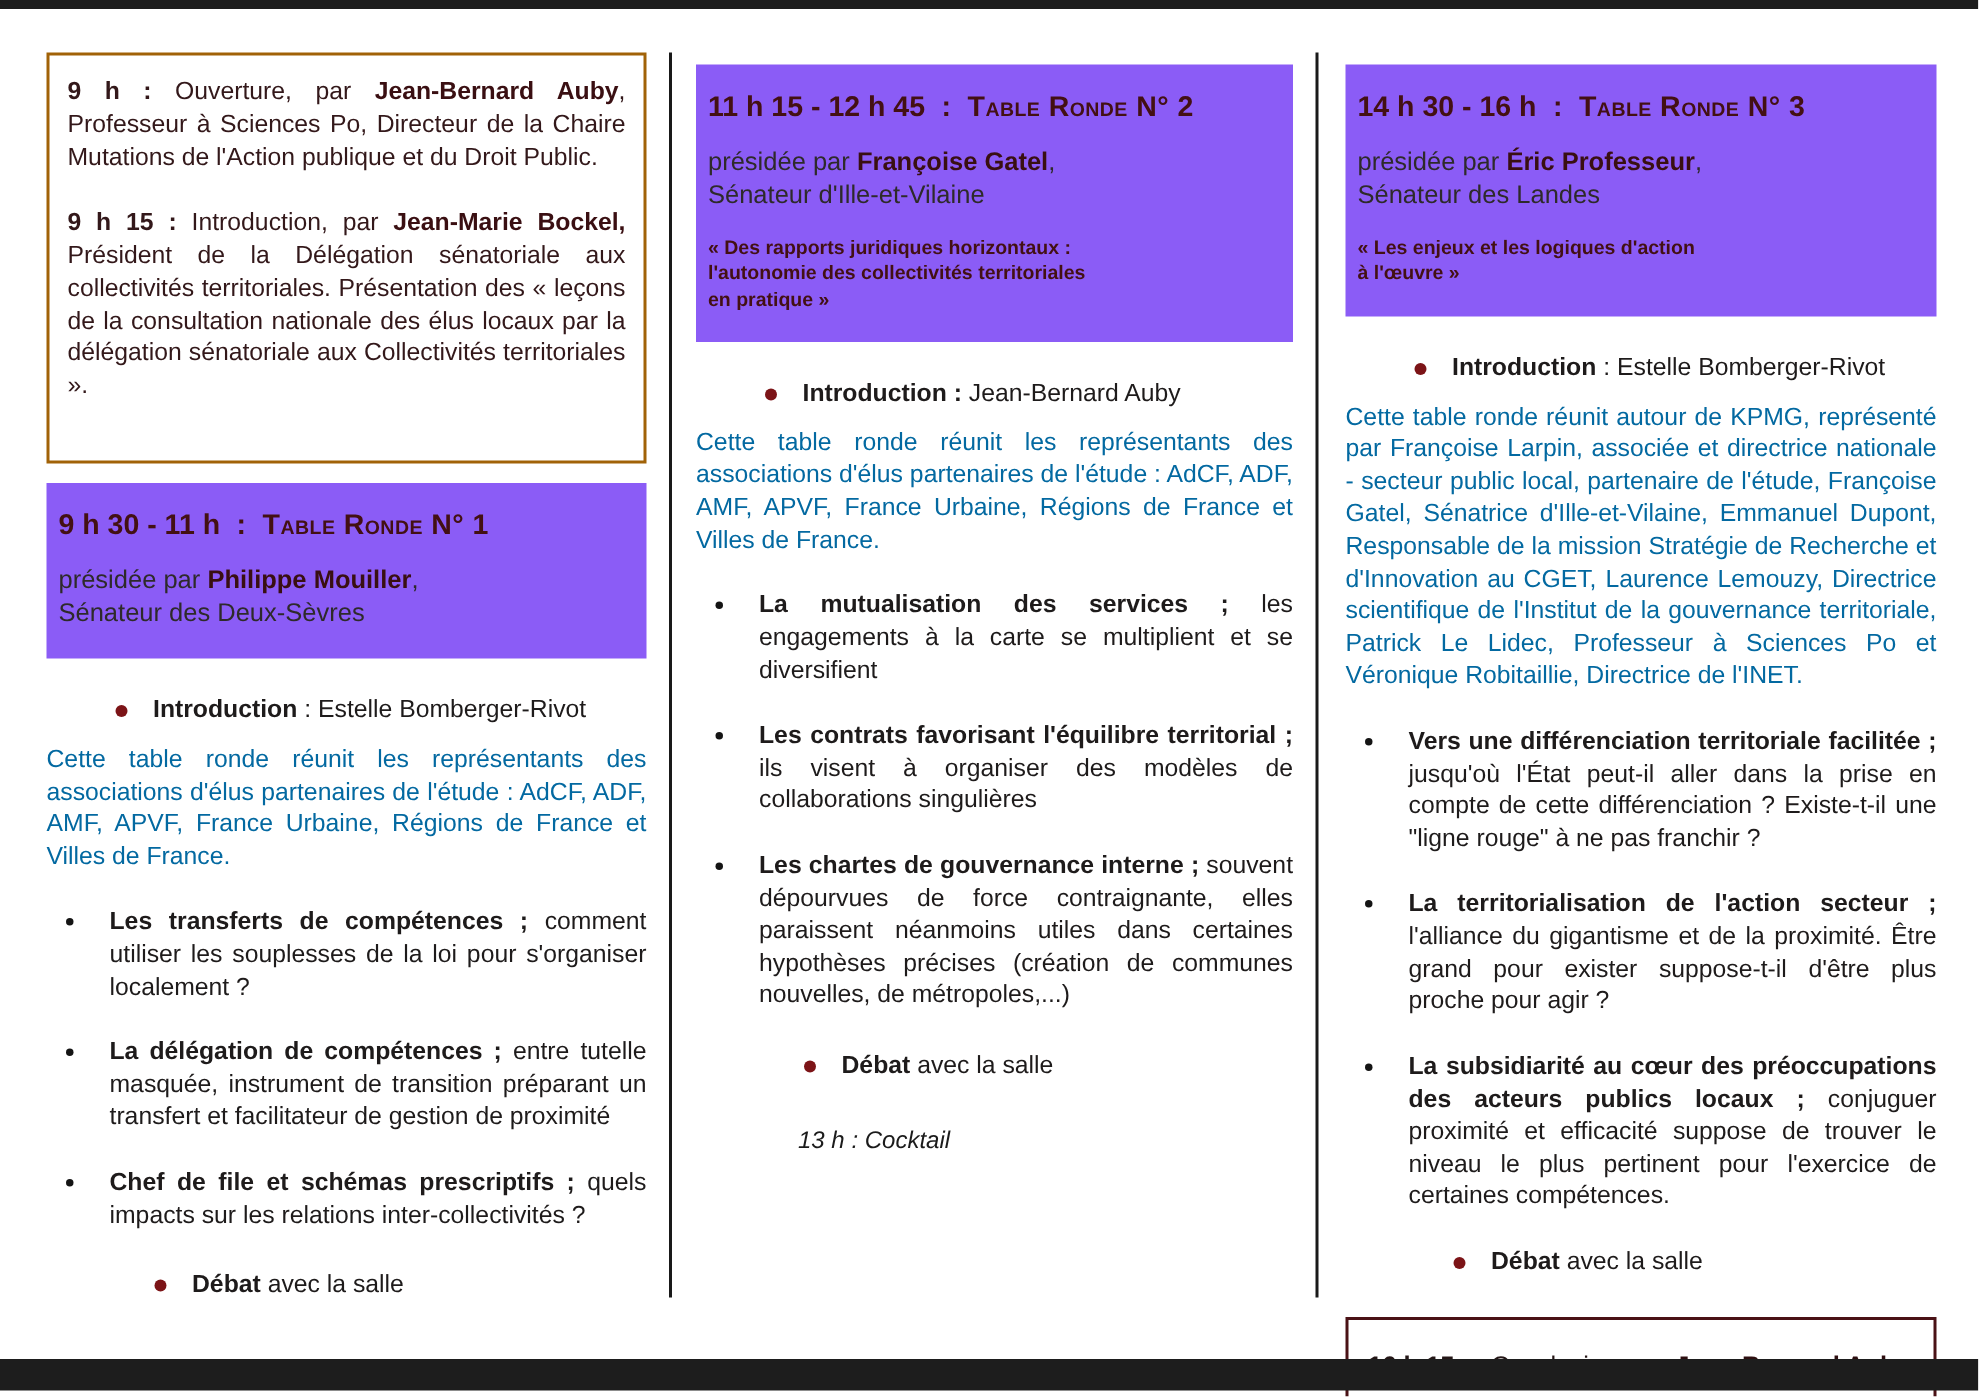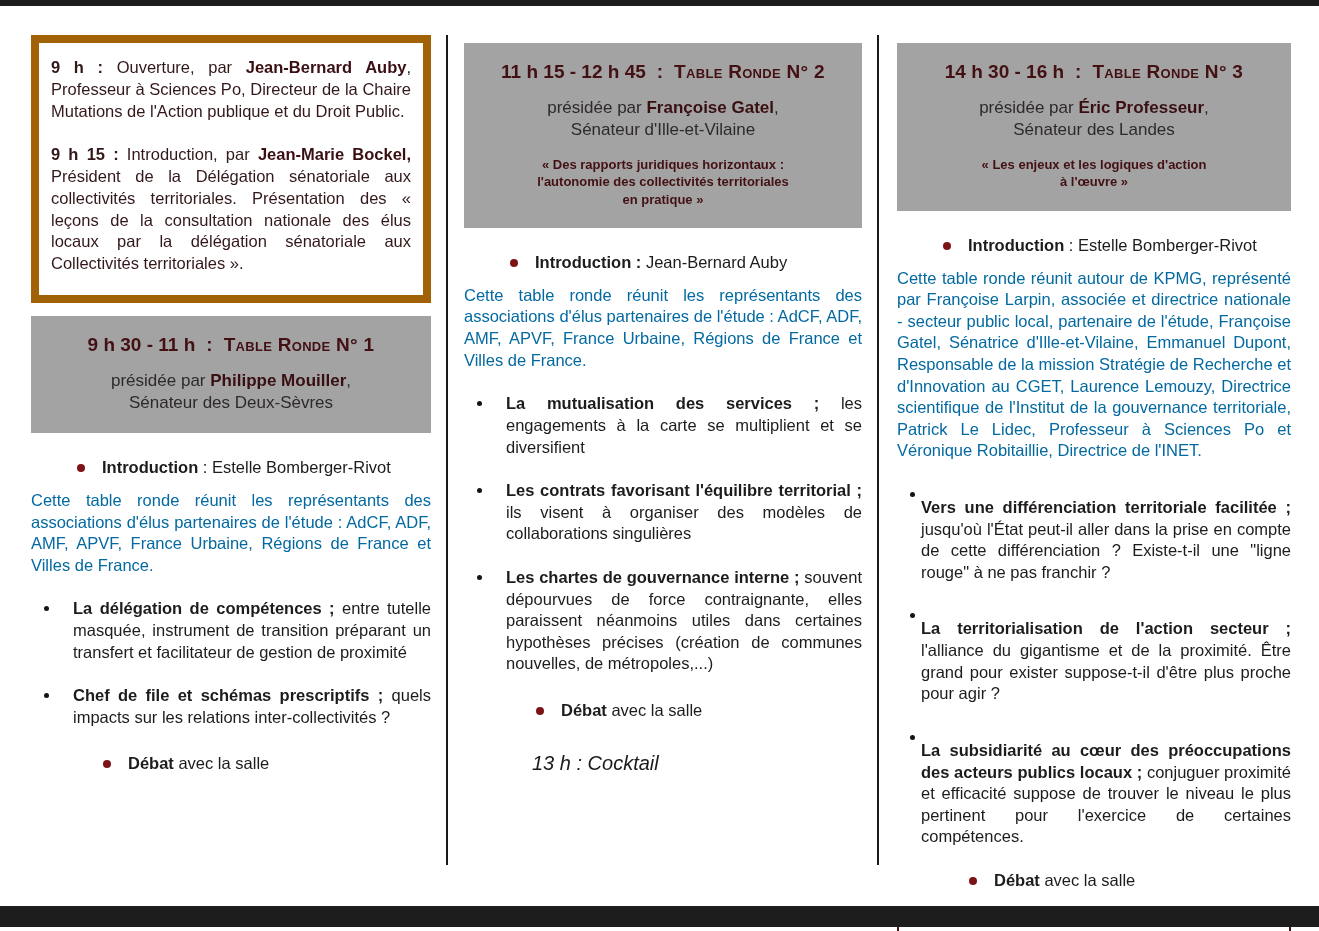--- a/index.html
+++ b/index.html
@@ -9,48 +9,48 @@
   .bar.top{top:0;height:6px;}
   .bar.bottom{top:906px;height:21px;}
   .divider{position:absolute;top:35px;height:830px;width:2px;background:#191919;}
   .divider.d1{left:446px;}
   .divider.d2{left:877px;}
   .col{position:absolute;top:35px;}
   .col1{left:31px;width:400px;}
   .col2{left:464px;width:398px;top:43px;}
   .col3{left:897px;width:394px;top:43px;}
 
-  .opening-box{border:8px solid #a16207;padding:14px 12px 20px 12px;color:#33181a;}
+  .opening-box{border:2px solid #a16207;padding:14px 12px 38px 12px;color:#33181a;}
   .opening-box p{margin:0;font-size:16.5px;line-height:1.32;text-align:justify;}
   .opening-box p.second{margin-top:22px;}
   .opening-box .b{font-weight:bold;}
   .opening-box .name{font-weight:bold;color:#3a0f12;}
 
-  .tr-box{background:#a3a3a3;text-align:center;padding:18px 8px 20px 8px;margin-top:13px;}
+  .tr-box{background:#8b5cf6;text-align:left;padding:18px 8px 20px 8px;margin-top:13px;}
   .col2 .tr-box,.col3 .tr-box{margin-top:0;}
   .tr-heading{font-size:19px;font-weight:bold;color:#431013;}
   .tr-heading .sc{font-variant:small-caps;letter-spacing:.3px;}
   .tr-heading .colon{display:inline-block;margin:0 11px;}
   .presided{margin-top:15px;font-size:17px;color:#2e2a2a;}
   .presided .chair{font-weight:bold;color:#390f12;}
   .presided-role{font-size:17px;color:#2e2a2a;margin-top:2px;}
   .tr-quote{margin-top:16px;font-weight:bold;font-size:13px;color:#431013;
             white-space:pre-line;line-height:1.33;}
 
   .intro-row{display:flex;margin-top:25px;margin-left:46px;font-size:16.5px;}
   .dot-red{width:8px;height:8px;border-radius:50%;background:#7c1417;margin-top:6px;flex:none;}
   .dot-black{width:5px;height:5px;border-radius:50%;background:#141414;margin-top:8px;margin-left:13px;flex:none;}
   .intro-text{margin-left:17px;}
   .bold{font-weight:bold;}
   .para{margin-top:13px;font-size:16.5px;line-height:1.31;text-align:justify;color:#0369a1;}
   .topic-row{display:flex;margin-top:22px;font-size:16.5px;}
   .topic-text{margin-left:24px;line-height:1.31;text-align:justify;}
   .debat-row{display:flex;margin-top:26px;margin-left:72px;font-size:16.5px;}
-  .note{margin-top:32px;margin-left:68px;font-style:italic;font-size:20px;color:#1b1b1b;}
-  .col3 .topic-row{flex-direction:column;}
+  .note{margin-top:32px;margin-left:68px;font-style:italic;font-size:16px;color:#1b1b1b;}
+  .col3 .topic-row{}
   .col3 .debat-row{margin-top:23px;}
   .conclusion-box{border:2px solid #4a1216;margin-top:27px;padding:21px 13px 27px 13px;font-size:17px;color:#241616;}
   .conclusion-box .time{font-weight:bold;margin-right:14px;}
   .conclusion-box .name{font-weight:bold;color:#2e0e10;}
 </style>
 </head>
 <body>
 
 <div class="page">
   <div class="bar top"></div>
@@ -69,20 +69,24 @@
       <div class="presided-role">Sénateur des Deux-Sèvres</div>
     </div>
 
     <div class="intro-row">
       <span class="dot-red"></span>
       <span class="intro-text"><span class="bold">Introduction</span> <span>: Estelle Bomberger-Rivot</span></span>
     </div>
 
     <p class="para">Cette table ronde réunit les représentants des associations d'élus partenaires de l'étude : AdCF, ADF, AMF, APVF, France Urbaine, Régions de France et Villes de France.</p>
 
+    <div class="topic-row">
+      <span class="dot-black"></span>
+      <span class="topic-text"><span class="bold">Les transferts de compétences ;</span> <span>comment utiliser les souplesses de la loi pour s'organiser localement ?</span></span>
+    </div>
     <div class="topic-row">
       <span class="dot-black"></span>
       <span class="topic-text"><span class="bold">La délégation de compétences ;</span> <span>entre tutelle masquée, instrument de transition préparant un transfert et facilitateur de gestion de proximité</span></span>
     </div>
     <div class="topic-row">
       <span class="dot-black"></span>
       <span class="topic-text"><span class="bold">Chef de file et schémas prescriptifs ;</span> <span>quels impacts sur les relations inter-collectivités ?</span></span>
     </div>
 
     <div class="debat-row">

